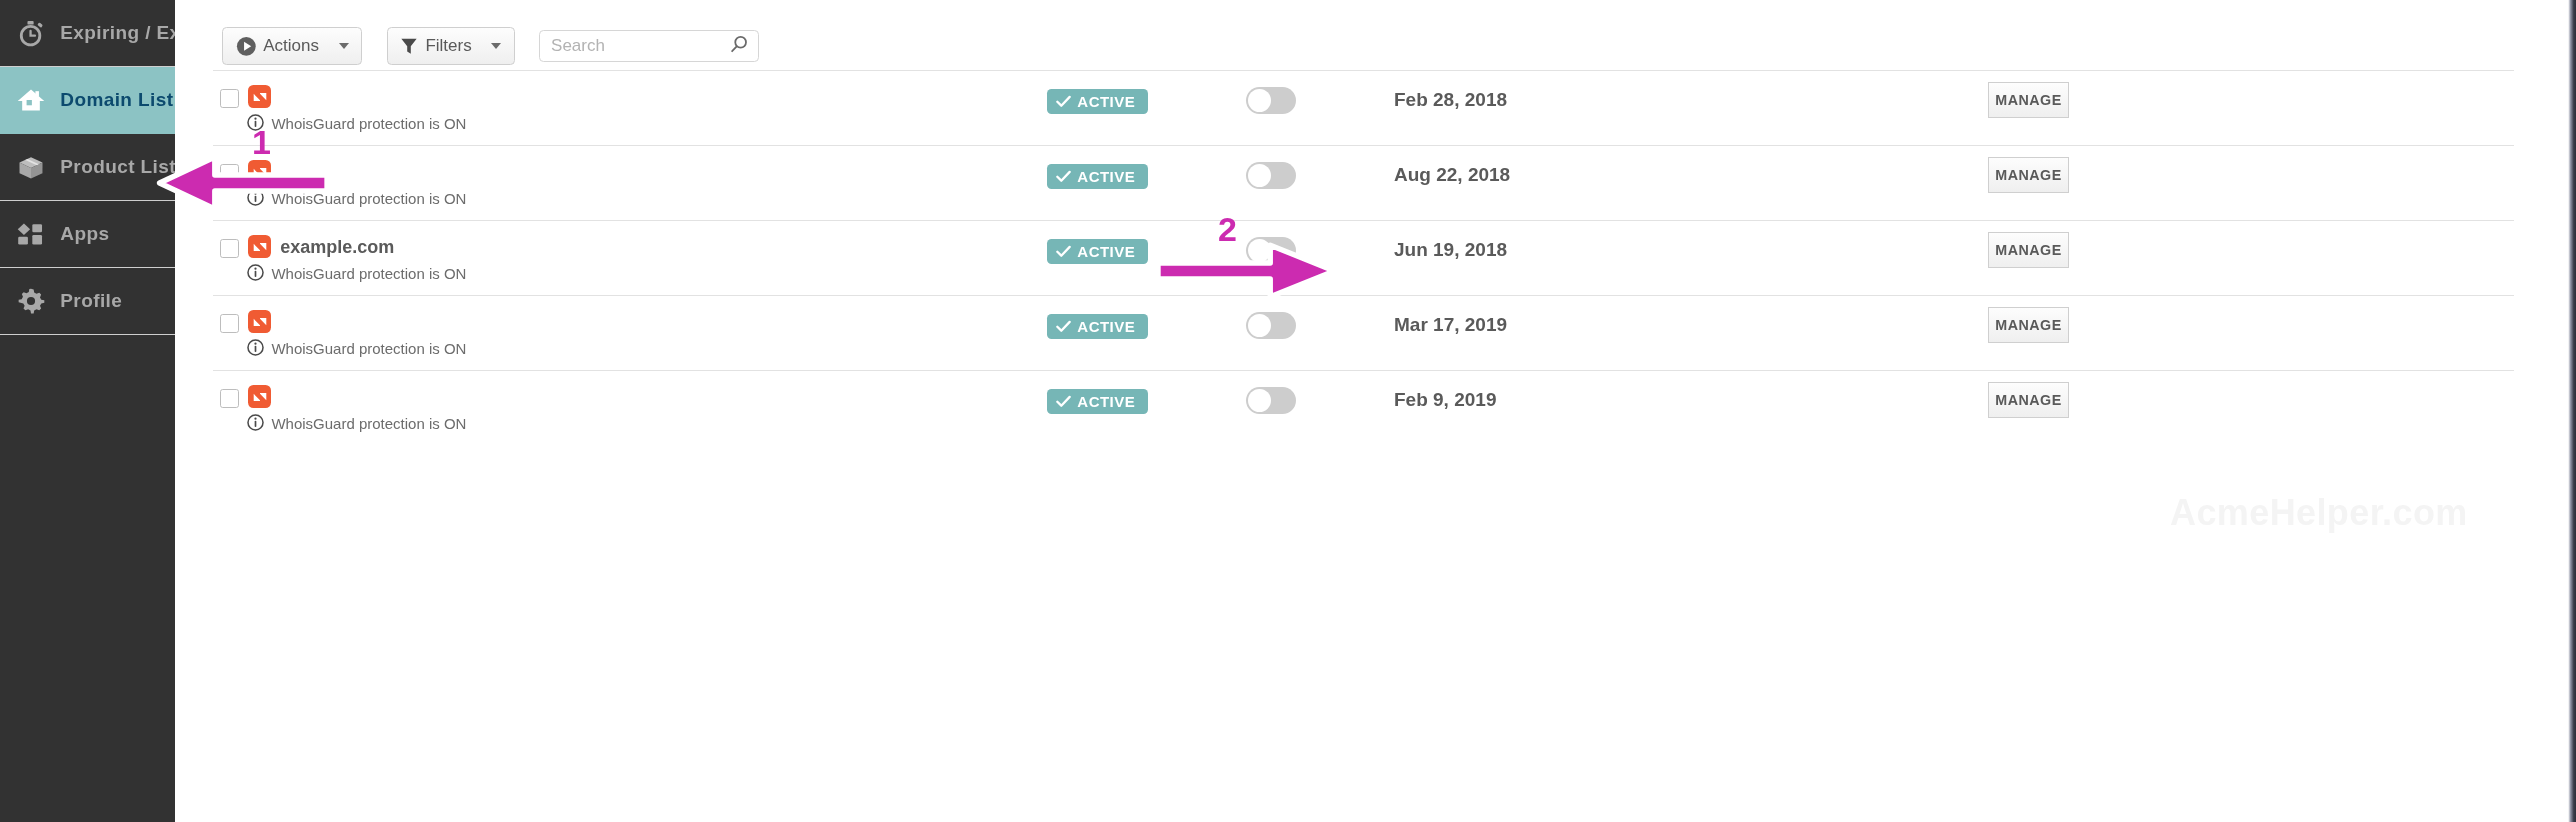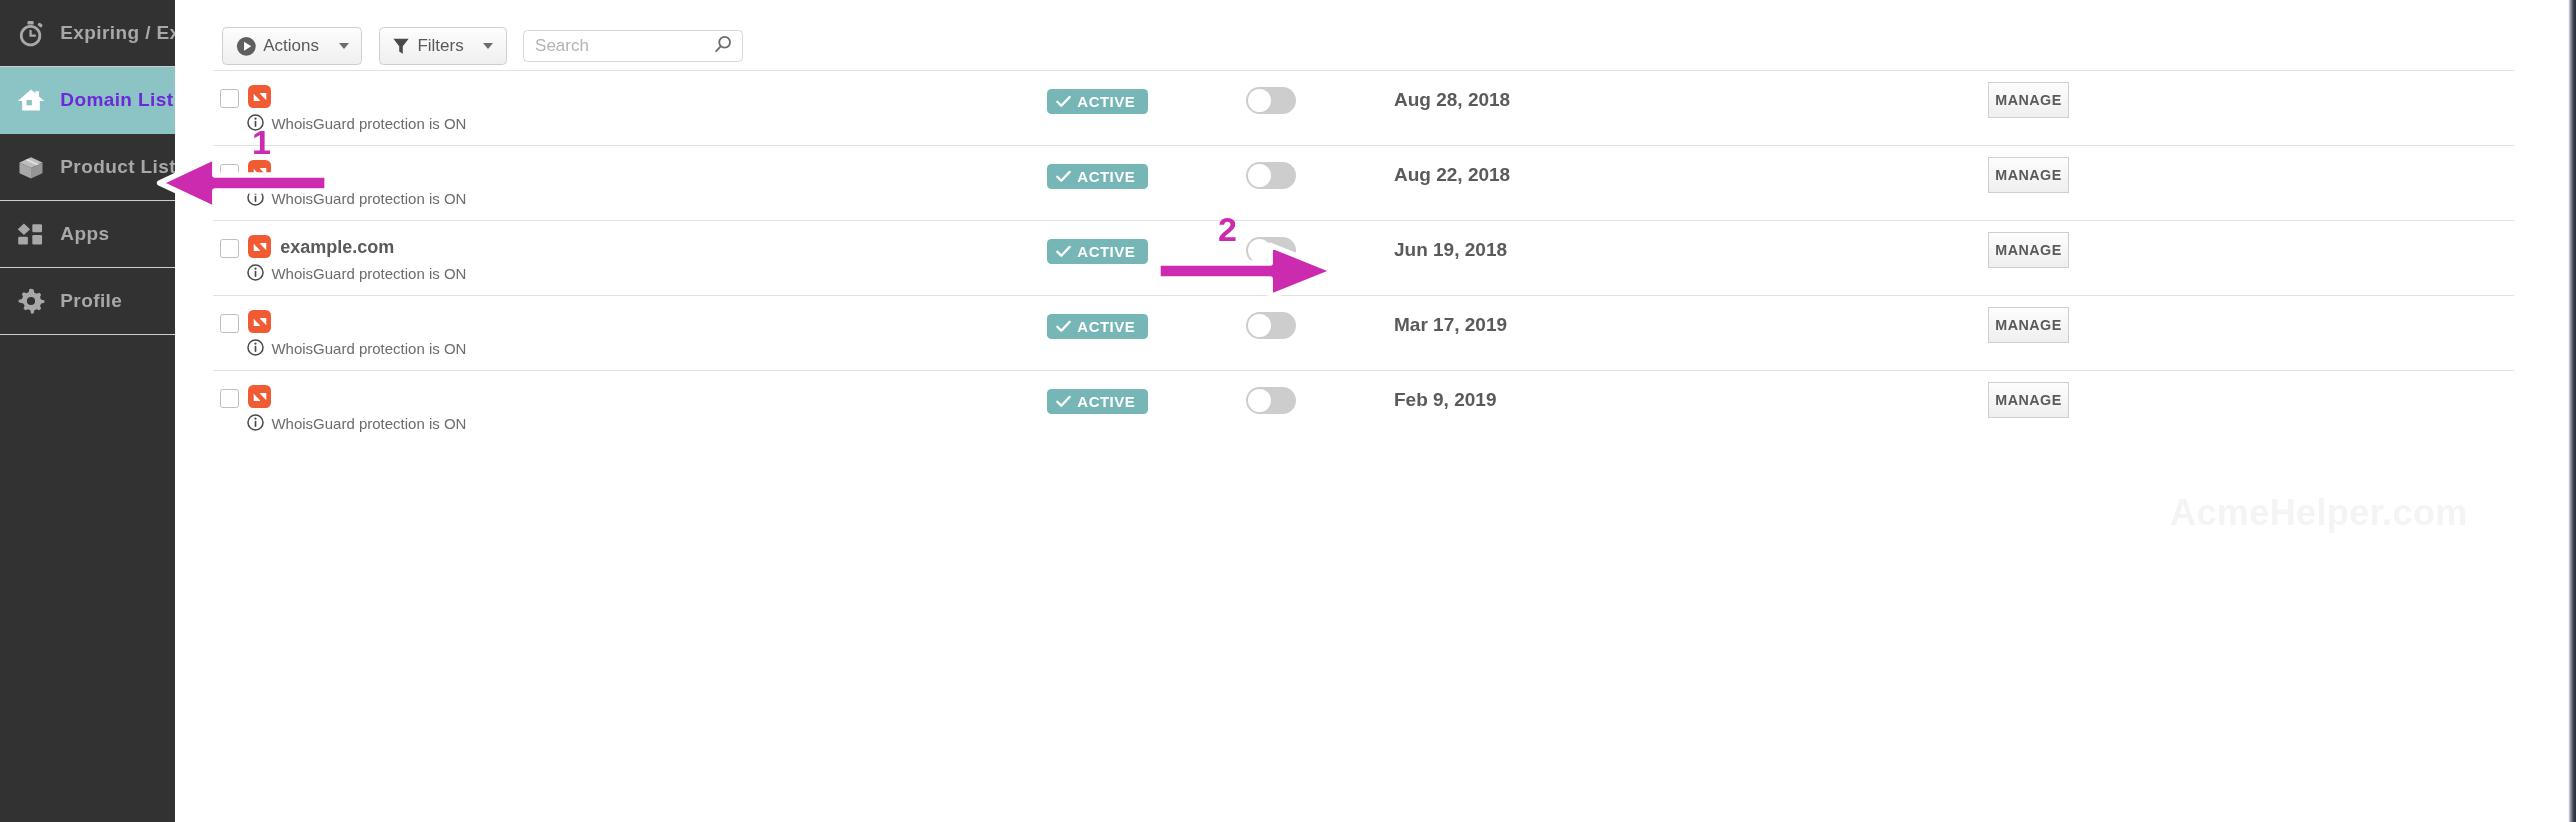--- a/index.html
+++ b/index.html
@@ -46,33 +46,33 @@
     margin-right: 14.3px;
   }
   .nav-icon svg { display: block; }
   .nav-label {
     font-size: 19px;
     font-weight: bold;
     letter-spacing: 0.4px;
     color: #a8a8a8;
     white-space: nowrap;
   }
-  .nav-item.active .nav-label { color: #6d28d9; }
+  .nav-item.active .nav-label { color: #0c4a6e; }
 
   
   #main {
     position: absolute; left: 175px; top: 0;
     width: 2388px; height: 823px;
     background: #ffffff;
   }
 
   
   #toolbar {
     position: absolute; left: 47px; top: 27px;
-    display: flex; align-items: center; gap: 4px;
+    display: flex; align-items: center; gap: 12px;
   }
   .btn {
     height: 38px;
     display: inline-flex; align-items: center;
     padding: 0 12.5px;
     border: 0.9px solid #cfcfcf;
     border-radius: 4.5px;
     background: linear-gradient(to bottom, #fdfdfd 0%, #efefef 100%);
     font-size: 17px;
     color: #5a5a5a;
@@ -362,21 +362,21 @@
               </svg>
             </span>
             <span>ACTIVE</span>
           </span>
         </div>
         <div class="cell-toggle">
           <div class="toggle">
               <span class="knob"></span>
             </div>
         </div>
-        <div class="cell-date">Aug 28, 2018</div>
+        <div class="cell-date">Feb 28, 2018</div>
         <div class="cell-manage">
           <button class="btn-manage">MANAGE</button>
         </div>
       </div>
 
       <div class="row">
         <div class="cell-domain">
           <div class="dom-top">
             <span class="chk"></span>
             <span class="nc-logo">

